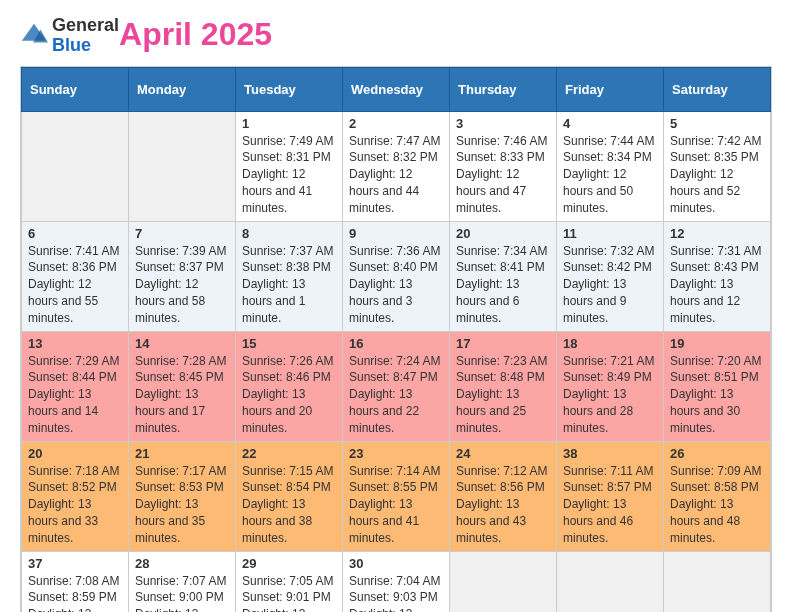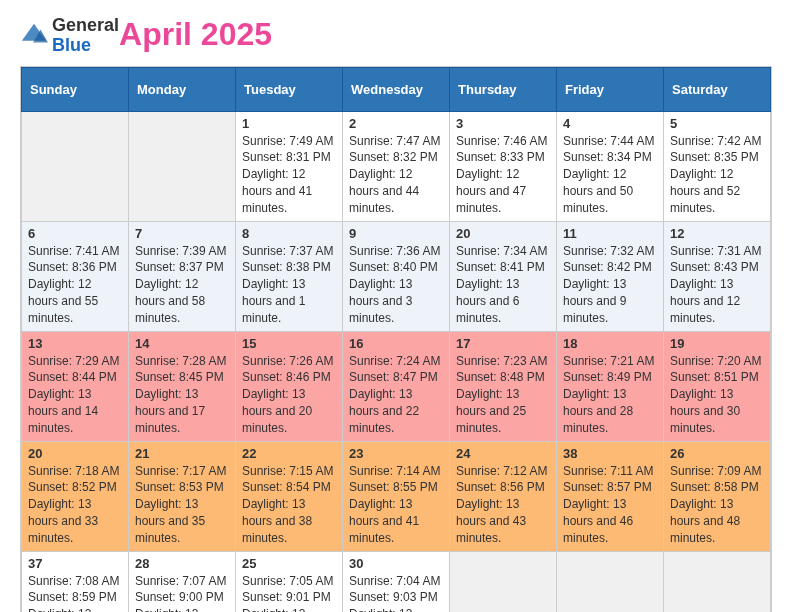--- a/index.html
+++ b/index.html
@@ -255,21 +255,21 @@
           <tr style="background-color: rgb(255, 255, 255);">
             <td>
               <span class="day-number">37</span>
               <div class="day-info">Sunrise: 7:08 AM<br>Sunset: 8:59 PM<br>Daylight: 13 hours and 51 minutes.</div>
             </td>
             <td>
               <span class="day-number">28</span>
               <div class="day-info">Sunrise: 7:07 AM<br>Sunset: 9:00 PM<br>Daylight: 13 hours and 53 minutes.</div>
             </td>
             <td>
-              <span class="day-number">25</span>
+              <span class="day-number">29</span>
               <div class="day-info">Sunrise: 7:05 AM<br>Sunset: 9:01 PM<br>Daylight: 13 hours and 56 minutes.</div>
             </td>
             <td>
               <span class="day-number">30</span>
               <div class="day-info">Sunrise: 7:04 AM<br>Sunset: 9:03 PM<br>Daylight: 13 hours and 58 minutes.</div>
             </td>
             <td class="empty-cell" style="background-color: rgb(240, 240, 240);"></td>
             <td class="empty-cell" style="background-color: rgb(240, 240, 240);"></td>
             <td class="empty-cell" style="background-color: rgb(240, 240, 240);"></td>
           </tr>

